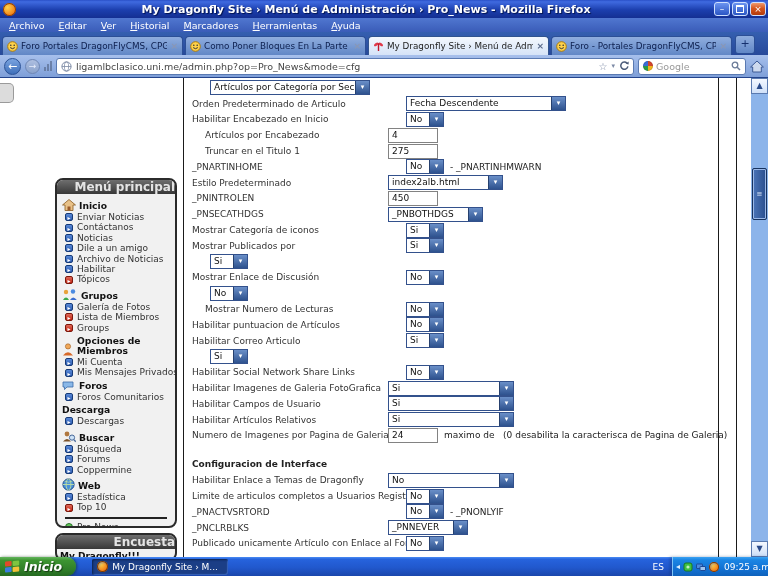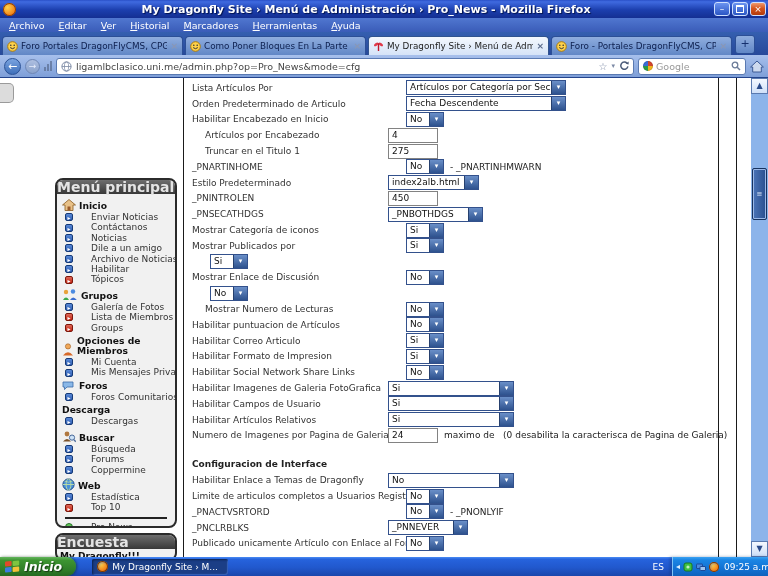--- a/index.html
+++ b/index.html
@@ -61,26 +61,26 @@
     box-shadow:inset 0 0 0 2.5px #fff0, inset 0 0 0 1px #0002;}
   #gtext{flex:1;}
   
   #pagearea{position:absolute;left:0;top:78px;width:768px;height:479px;background:#fff;overflow:hidden;}
   #corner-stub{position:absolute;left:0;top:5px;width:13px;height:18px;background:#dcdcdc;
     border:1px solid #9a9a9a;border-left:none;border-radius:0 5px 5px 0;}
   .vline{position:absolute;top:0;width:1px;height:479px;background:#1a1a1a;}
   
   .sblock{position:absolute;left:55px;width:122px;border:2px solid #2b2b2b;border-radius:8px;
     background:#f1f1f1;box-sizing:border-box;overflow:hidden;}
-  .sbhead{height:14px;background:linear-gradient(#6e6e6e,#383838);color:#e4e4e4;font-size:14px;
-    font-weight:bold;text-align:left;line-height:14px;border-radius:5px 5px 0 0;}
+  .sbhead{height:14px;background:linear-gradient(#6e6e6e,#383838);color:#e4e4e4;font-size:12px;
+    font-weight:bold;text-align:right;line-height:14px;border-radius:5px 5px 0 0;}
   .sbbody{padding:2px 3px 4px;}
   .s1{font-size:9px;line-height:9.6px;color:#333;margin-left:10px;white-space:nowrap;}
   .s1.b{font-weight:bold;color:#111;margin-left:1px;}
-  .mp-link{display:flex;align-items:center;gap:18px;font-size:9px;line-height:10.4px;color:#333;margin-left:5px;white-space:nowrap;}
+  .mp-link{display:flex;align-items:center;gap:4px;font-size:9px;line-height:10.4px;color:#333;margin-left:5px;white-space:nowrap;}
   .sqicon{width:8px;height:8px;border-radius:2px;flex:0 0 auto;color:#fff;font-size:6px;line-height:8px;
     text-align:center;border:1px solid #163a78;box-sizing:border-box;}
   .sq-blue{background:linear-gradient(#5a8ad8,#2d5cb0);}
   .sq-red{background:linear-gradient(#e06a5a,#c02312);border-color:#7c170b;}
   .sq-green{background:linear-gradient(#6ecf62,#2fa032);border-color:#1c6a1e;border-radius:50%;}
   .mp-group{display:flex;align-items:flex-end;gap:3px;font-weight:bold;font-size:9.2px;color:#111;
     margin:3px 0 1px 2px;line-height:10px;white-space:normal;}
   .mp-divider{border-top:2px solid #222;margin:4px 5px 3px;}
   
   #content{position:absolute;left:184px;top:0;width:534px;height:479px;font-size:9px;color:#222;}
@@ -394,21 +394,20 @@
     <div class="sbbody" style="font-weight:bold;font-size:9px;color:#111;">My Dragonfly!!!</div>
   </div>
 
   <div class="vline" style="left:183px"></div>
   <div class="vline" style="left:718px"></div>
   <div class="vline" style="left:736px"></div>
 
   <div id="content">
     <div id="form-rows" style="padding-top:2px;">
         <div class="frow">
-          <span class="flabel">Lista Artículos Por</span>
           <div class="xpselect shift" style="width: 160px;">
             <span class="sval">Artículos por Categoría por Sección</span>
             <span class="sarr">▾</span>
           </div>
         </div>
         <div class="frow">
           <span class="flabel">Orden Predeterminado de Articulo</span>
           <div class="xpselect shift" style="width: 160px;">
             <span class="sval">Fecha Descendente</span>
             <span class="sarr">▾</span>
@@ -432,21 +431,21 @@
         <div class="frow">
           <span class="flabel">_PNARTINHOME</span>
           <div class="xpselect shift" style="width: 38px;">
             <span class="sval">No</span>
             <span class="sarr">▾</span>
           </div>
           <span class="fsuffix">- _PNARTINHMWARN</span>
         </div>
         <div class="frow">
           <span class="flabel">Estilo Predeterminado</span>
-          <div class="xpselect" style="width: 91px;">
+          <div class="xpselect" style="width: 115px;">
             <span class="sval">index2alb.html</span>
             <span class="sarr">▾</span>
           </div>
         </div>
         <div class="frow">
           <span class="flabel">_PNINTROLEN</span>
           <input class="finput" readonly="" value="450" style="">
         </div>
         <div class="frow">
           <span class="flabel">_PNSECATHDGS</span>
@@ -503,21 +502,20 @@
           </div>
         </div>
         <div class="frow">
           <span class="flabel">Habilitar Correo Articulo</span>
           <div class="xpselect shift" style="width: 38px;">
             <span class="sval">Si</span>
             <span class="sarr">▾</span>
           </div>
         </div>
         <div class="frow">
-          <span class="flabel">Habilitar Formato de Impresion</span>
           <div class="xpselect shift" style="width: 38px;">
             <span class="sval">Si</span>
             <span class="sarr">▾</span>
           </div>
         </div>
         <div class="frow">
           <span class="flabel">Habilitar Social Network Share Links</span>
           <div class="xpselect shift" style="width: 38px;">
             <span class="sval">No</span>
             <span class="sarr">▾</span>

